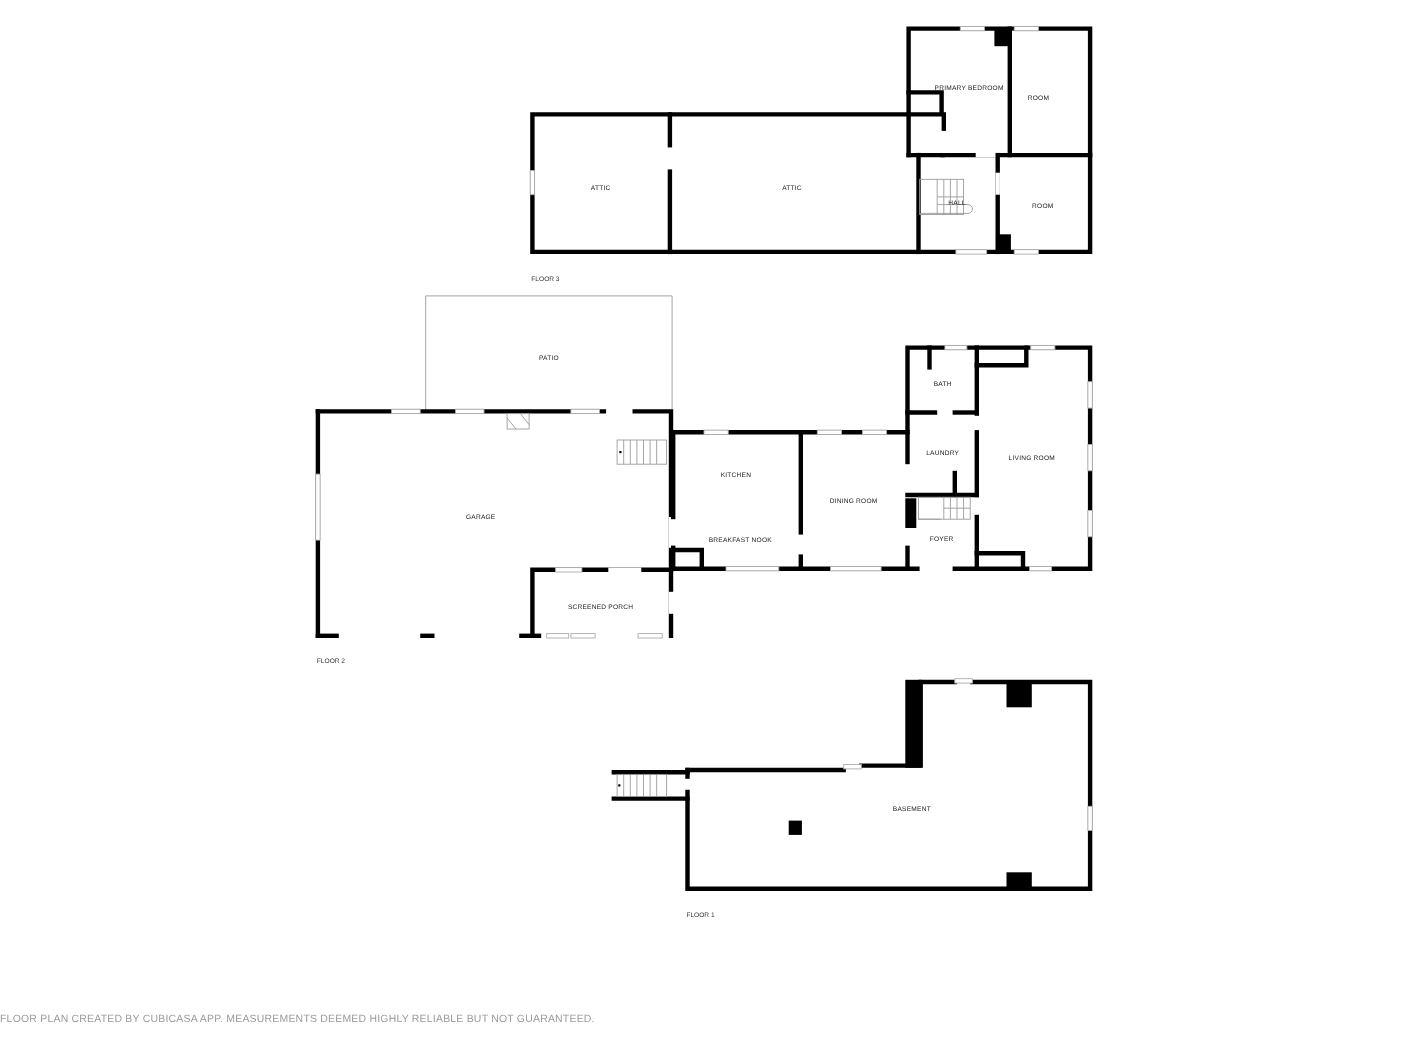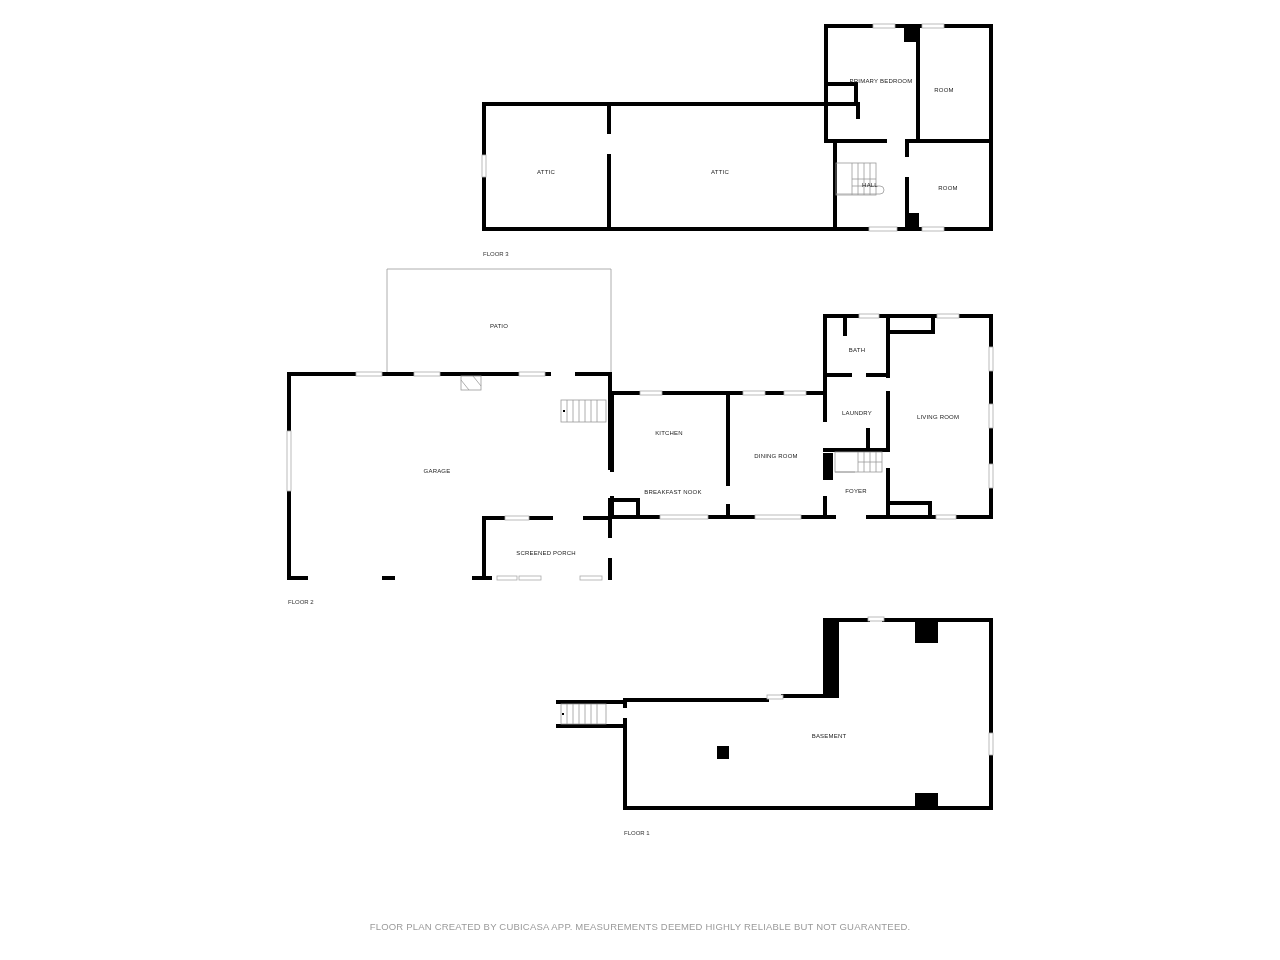--- a/index.html
+++ b/index.html
@@ -1,20 +1,20 @@
 <!DOCTYPE html>
 <html><head>
 <meta charset="utf-8">
 <style>
   html, body { margin:0; padding:0; background:#ffffff; }
   body { width:1280px; height:960px; position:relative; overflow:hidden; font-family:"Liberation Sans", sans-serif; }
   svg.plan { position:absolute; left:0; top:0; width:1280px; height:960px; }
   .lbl { position:absolute; font-size:6px; color:#222; letter-spacing:0.2px; white-space:nowrap; transform:translate(-50%,-50%); }
   .flr { position:absolute; font-size:6px; color:#333; white-space:nowrap; }
-  .footer { position:absolute; left:0; width:1280px; top:921px; text-align:center; font-size:9.5px; color:#9a9a9a; letter-spacing:0.2px; }
+  .footer { position:absolute; left:0; width:1280px; top:921px; font-size:9.5px; color:#9a9a9a; letter-spacing:0.2px; }
   .w { stroke:#000; stroke-width:4; fill:none; stroke-linecap:square; }
   .win { fill:#fff; stroke:#aaa; stroke-width:0.8; }
   .thin { stroke:#999; stroke-width:0.8; fill:none; }
 </style>
 </head>
 <body>
 
 <svg class="plan" viewBox="0 0 1280 960">
 
   <g>

